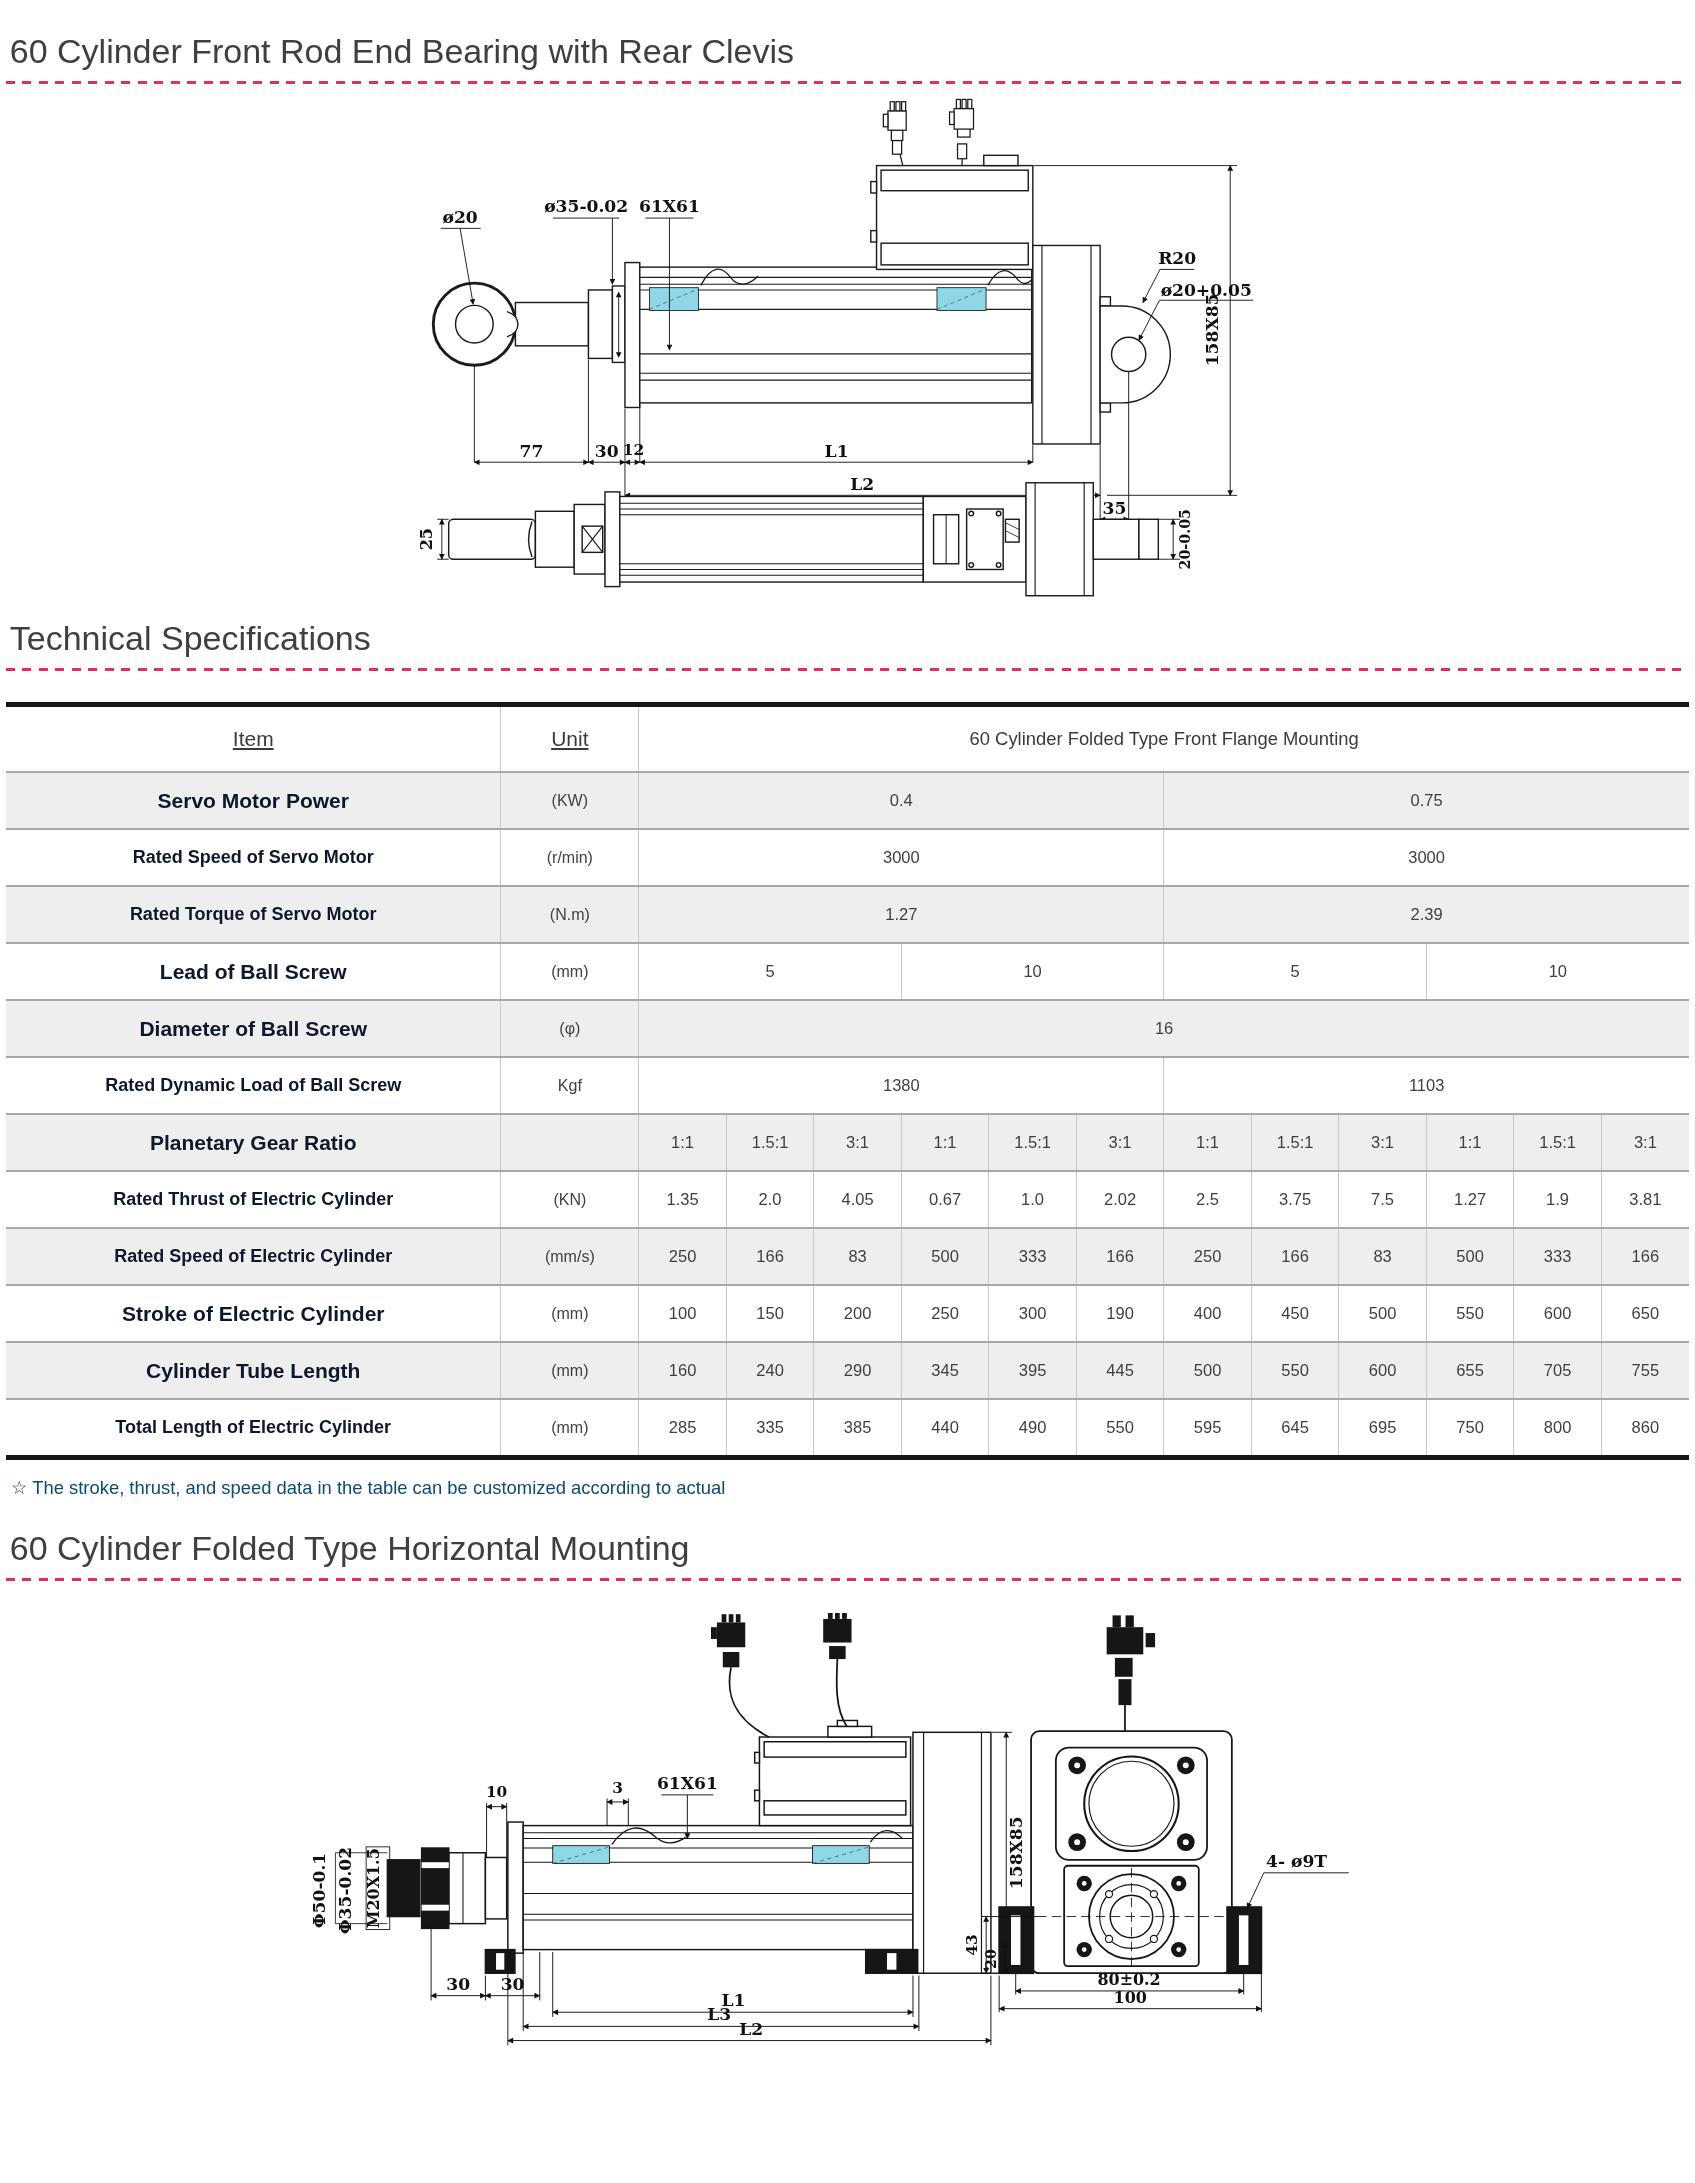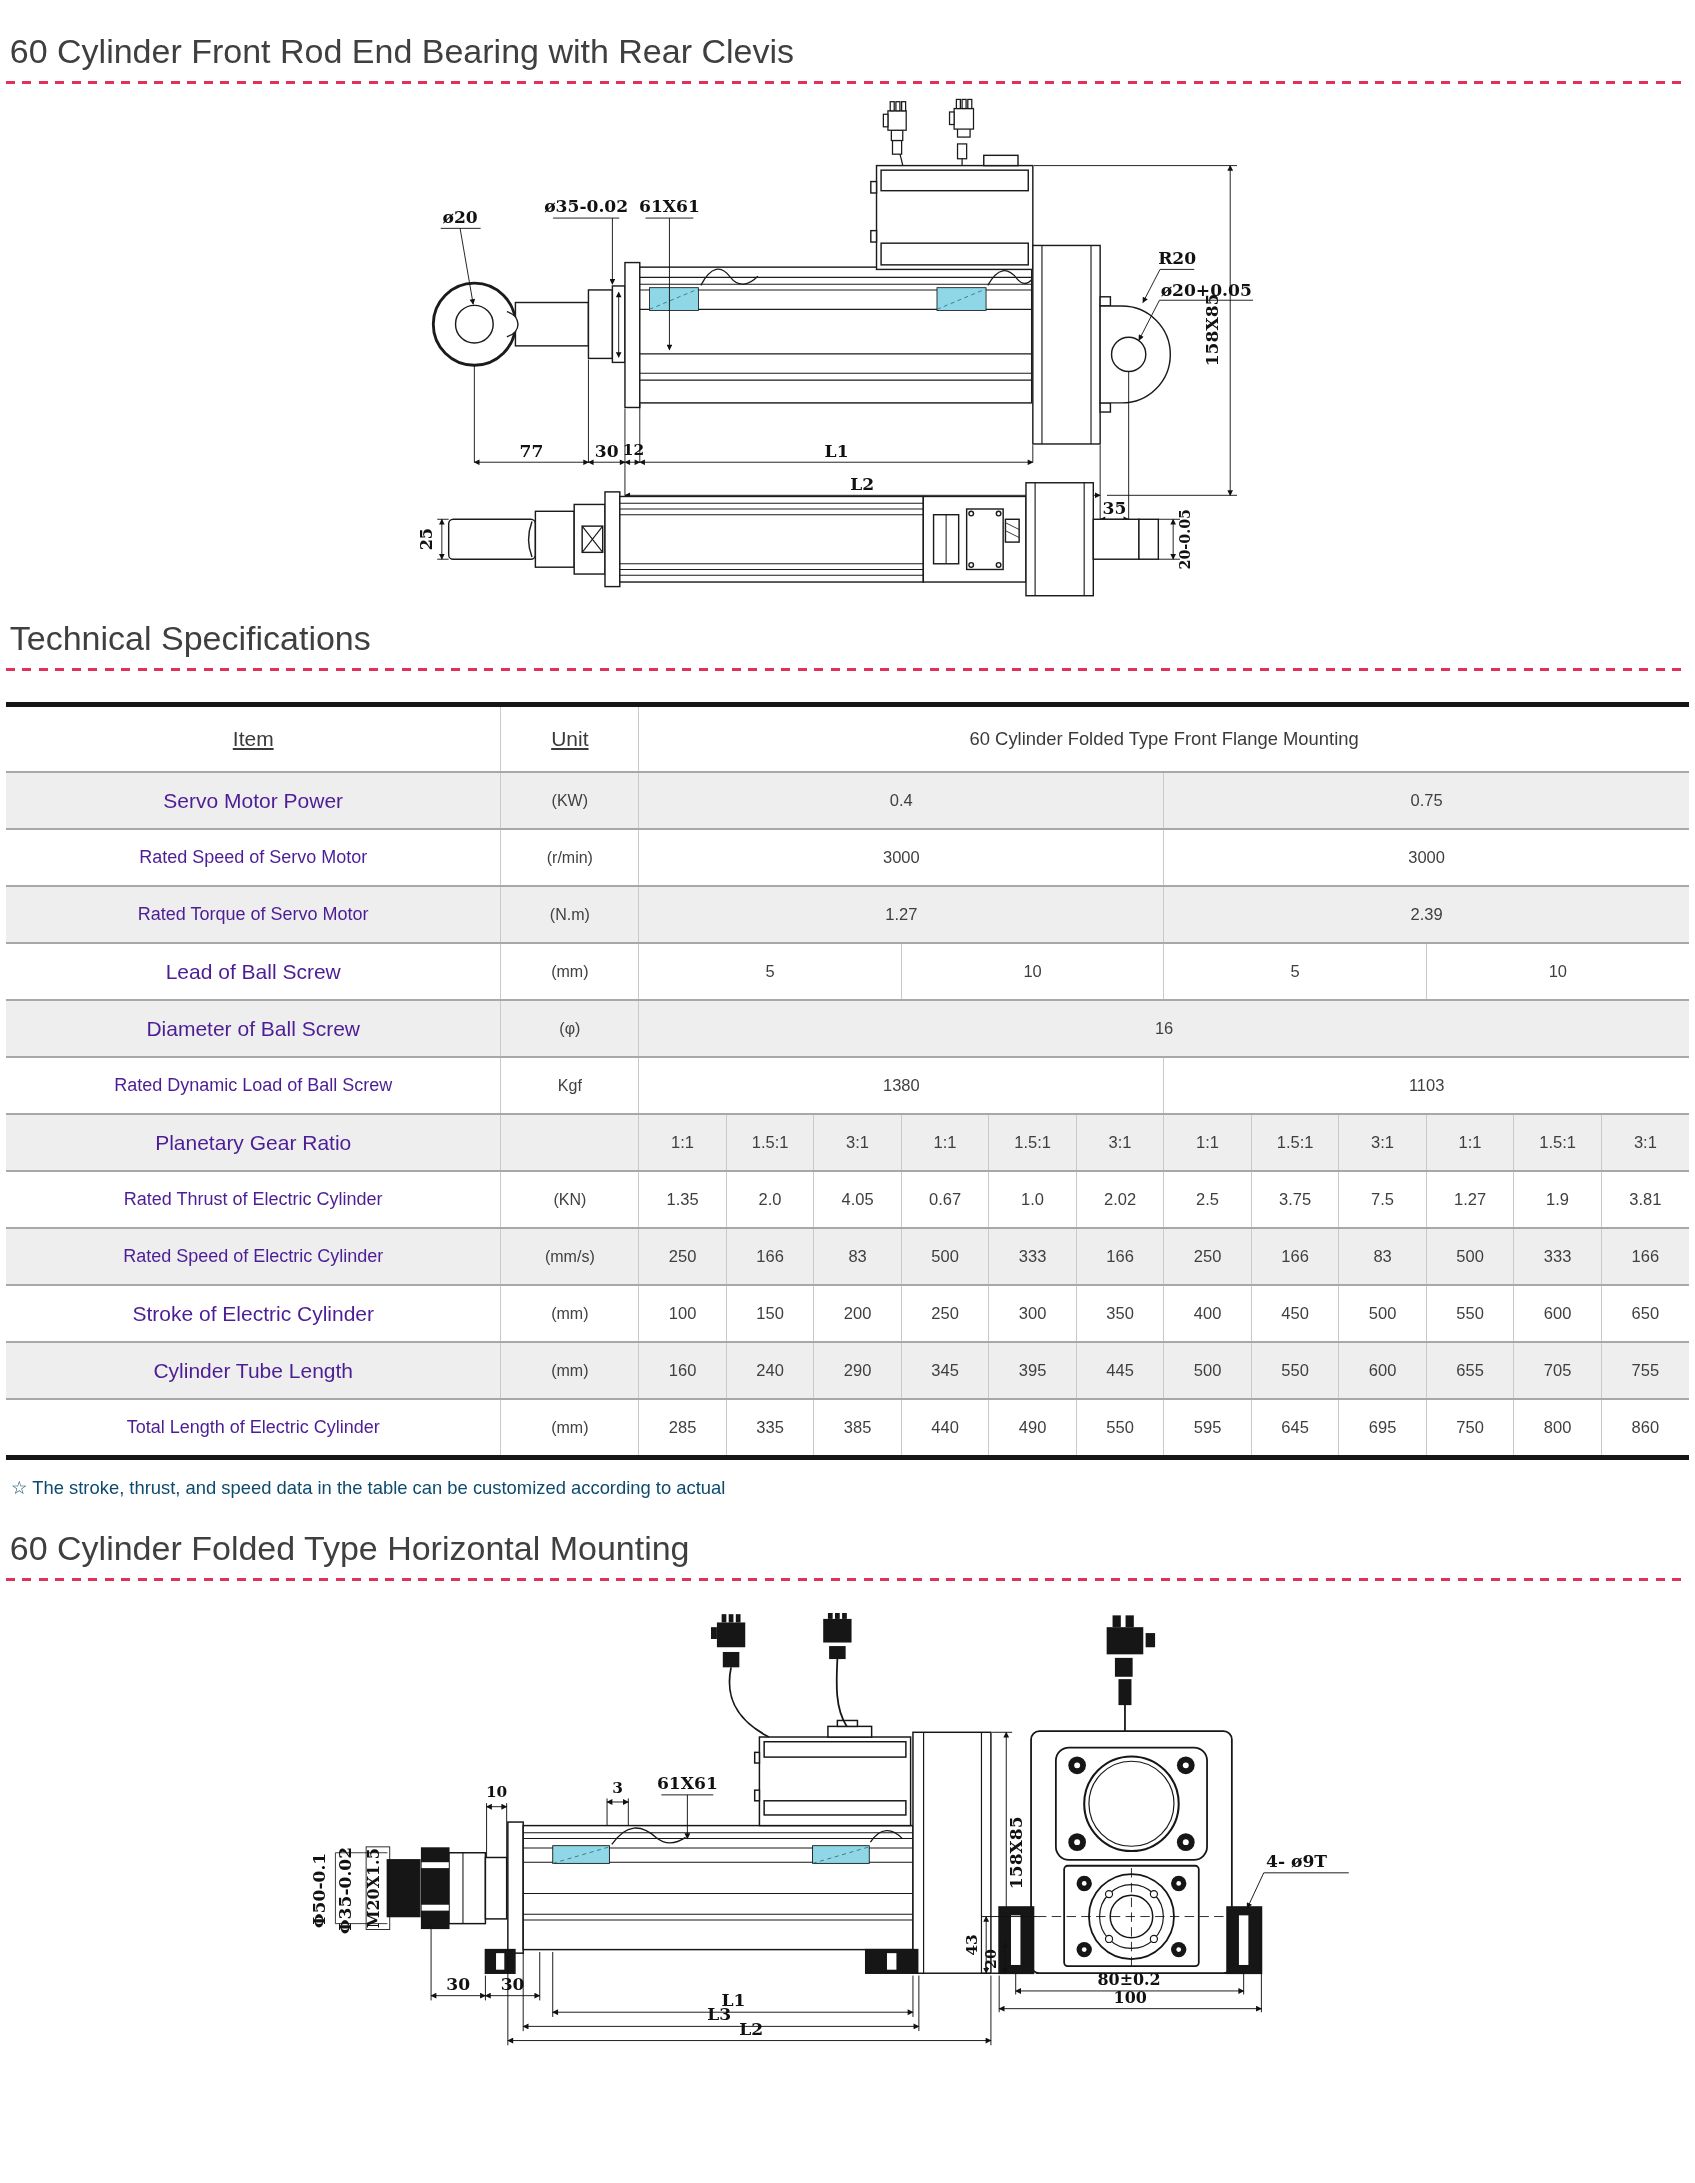--- a/index.html
+++ b/index.html
@@ -19,21 +19,21 @@
     border-top:5.5px solid #161616;border-bottom:5.5px solid #161616;}
   .spec-table th,.spec-table td{border-left:1.2px solid #c9c9c9;border-right:1.2px solid #c9c9c9;
     border-top:2.5px double #a8a8a8;border-bottom:none;text-align:center;vertical-align:middle;
     padding:0 2.5px;height:55px;overflow:hidden;}
   .spec-table tr:first-child th{border-top:none;height:64px;}
   .spec-table th:first-child,.spec-table td:first-child{border-left:none;}
   .spec-table th:last-child,.spec-table td:last-child{border-right:none;}
   .head-row th{font-weight:normal;}
   .hd.item,.hd.unit{font-size:21px;color:#3a3a3a;text-decoration:underline;}
   .hd.product{font-size:18.4px;color:#3a3a3a;}
-  .label{font-weight:normal;font-size:18px;color:#4c1d95;}
+  .label{font-weight:bold;font-size:18px;color:#0f172a;}
   tr.big .label{font-size:21px;}
   tr.remarks .label{font-size:22px;}
   .unit{font-size:16px;color:#414141;font-weight:normal;}
   .val{font-size:16.5px;color:#3f3f3f;}
   .remark{font-size:18px;color:#333;}
   tr.shade{background:#eeeeee;}
 
   .footnote{font-size:18.4px;color:#0c4a6e;margin:17px 0 0 4.9px;}
 
   svg text{font-family:"DejaVu Serif",serif;font-weight:bold;fill:#111;}
@@ -289,21 +289,21 @@
           <td class="val">166</td>
         </tr>
         <tr class=" big">
           <td class="label">Stroke of Electric Cylinder</td>
           <td class="unit">(mm)</td>
           <td class="val">100</td>
           <td class="val">150</td>
           <td class="val">200</td>
           <td class="val">250</td>
           <td class="val">300</td>
-          <td class="val">350</td>
+          <td class="val">190</td>
           <td class="val">400</td>
           <td class="val">450</td>
           <td class="val">500</td>
           <td class="val">550</td>
           <td class="val">600</td>
           <td class="val">650</td>
         </tr>
         <tr class="shade big">
           <td class="label">Cylinder Tube Length</td>
           <td class="unit">(mm)</td>

